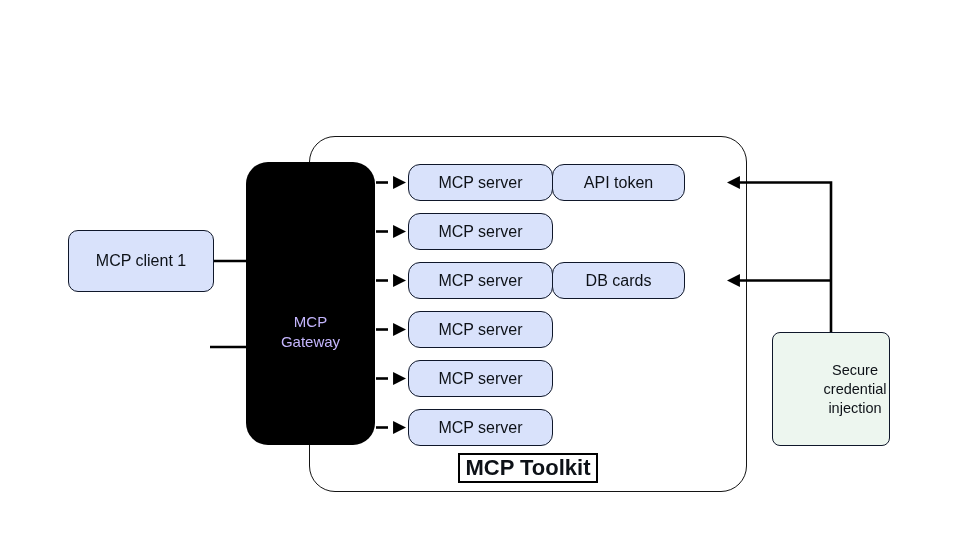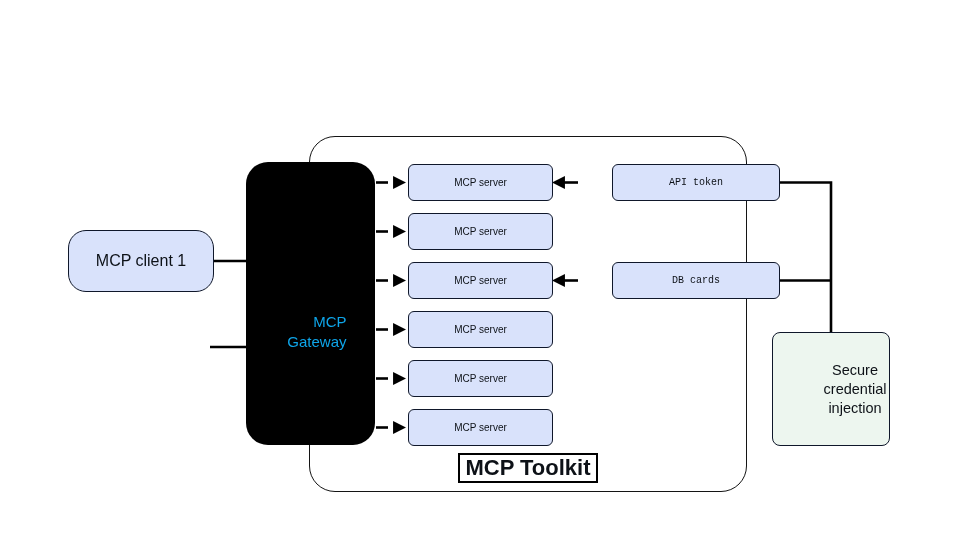--- a/index.html
+++ b/index.html
@@ -8,36 +8,36 @@
     font-family:"Liberation Sans",sans-serif;color:#0d1117;overflow:hidden;
   }
   .container-box{
     position:absolute;left:309px;top:136px;width:438px;height:356px;
     border:1.6px solid #141414;border-radius:26px;background:#ffffff;
     box-sizing:border-box;z-index:1;
   }
   .edges{position:absolute;left:0;top:0;width:960px;height:540px;z-index:2;}
   .node{
     position:absolute;display:flex;align-items:center;justify-content:center;
-    background:#d9e2fb;border:1.6px solid #0f172a;border-radius:6px;
-    box-sizing:border-box;font-size:10px;text-align:center;z-index:3;
+    background:#d9e2fb;border:1.6px solid #0f172a;border-radius:12px;
+    box-sizing:border-box;font-size:16px;text-align:center;z-index:3;
   }
-  .client{left:68px;width:146px;height:62px;border-radius:18px;font-size:16px;}
+  .client{left:68px;width:146px;height:62px;border-radius:10px;font-size:16px;}
   .client1{top:230px;}
   .client2{top:316px;}
   .server{left:408px;width:145px;height:37px;}
-  .cred{left:612px;width:168px;height:37px;font-family:Liberation Mono, monospace;}
+  .cred{left:552px;width:133px;height:37px;}
   .gateway{
     position:absolute;left:246px;top:162px;width:129px;height:283px;
     background:#000000;border-radius:22px;z-index:3;
     display:flex;align-items:center;justify-content:center;
     box-sizing:border-box;padding-top:56px;
   }
   .gateway span{
-    color:#0ea5e9;font-size:15px;line-height:20px;width:72px;text-align:right;
+    color:#c4b5fd;font-size:15px;line-height:20px;width:72px;text-align:center;
   }
   .secure{
     position:absolute;left:772px;top:332px;width:118px;height:114px;
     background:#edf6ef;border:1.6px solid #0f172a;border-radius:8px;
     box-sizing:border-box;display:flex;align-items:center;justify-content:center;
     z-index:3;
     padding-left:48px;
   }
   .secure span{font-size:14.5px;line-height:19px;width:86px;text-align:center;}
   .toolkit-label{

